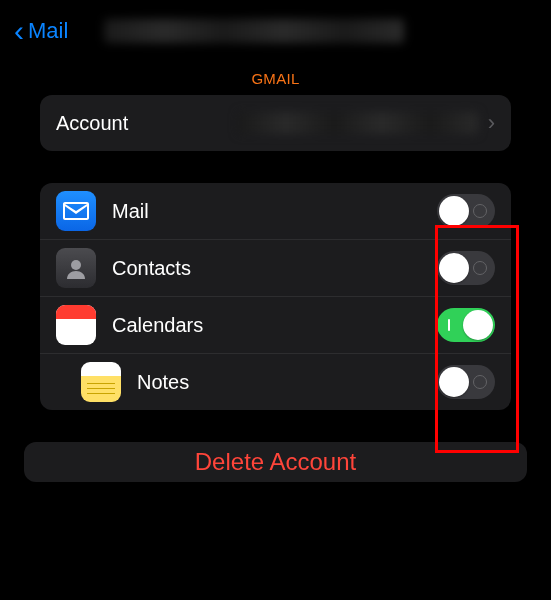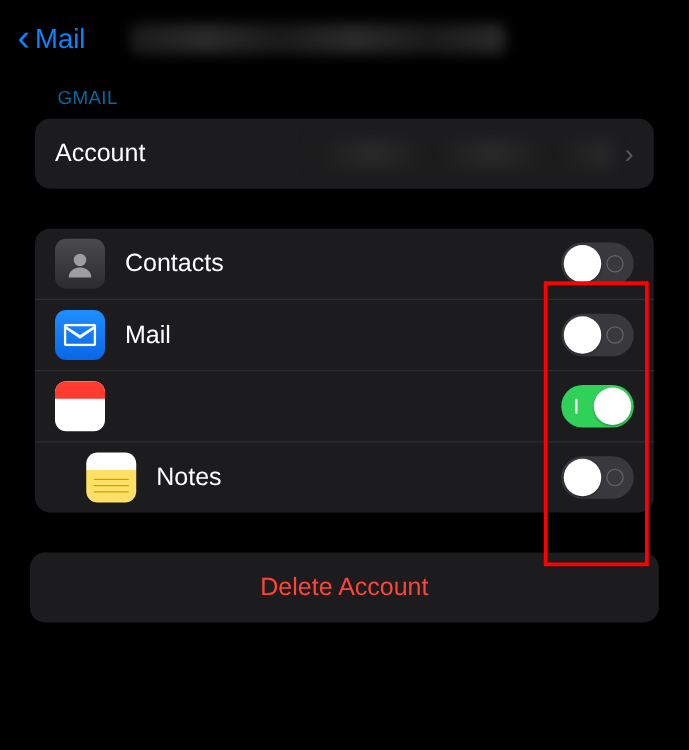--- a/index.html
+++ b/index.html
@@ -34,25 +34,26 @@
   .blur-bar {
     height: 24px;
     border-radius: 4px;
     background: linear-gradient(90deg, #1a1a1a 0%, #2a2a2a 20%, #1a1a1a 40%, #2a2a2a 60%, #1a1a1a 80%, #2a2a2a 100%);
     filter: blur(5px);
   }
   .header .blur-bar { width: 300px; }
   .section-label {
     padding: 0 46px 8px;
     font-size: 15px;
-    color: #0369a1;
+    color: #f97316;
     letter-spacing: 0.3px;
+    text-align: center;
   }
   .group {
-    margin: 0 28px;
+    margin: 0 40px;
     background: #1c1c1e;
     border-radius: 12px;
     overflow: hidden;
   }
   .row {
     display: flex;
     align-items: center;
     min-height: 56px;
     padding: 8px 16px;
     border-bottom: 0.5px solid #2d2d2f;
@@ -112,25 +113,25 @@
     right: 32px;
     top: 225px;
     width: 84px;
     height: 228px;
   }
   .spacer { height: 32px; }
   .delete-btn {
     margin: 0 24px;
     background: #1c1c1e;
     border-radius: 12px;
-    height: 56px;
+    height: 40px;
     display: flex;
     align-items: center;
     justify-content: center;
-    font-size: 20px;
+    font-size: 24px;
     color: #ff453a;
     cursor: pointer;
   }
   .mt { margin-top: 6px; }
   .svg-white { fill: #fff; }
 </style>
 </head>
 <body>
 
 <div class="header">
@@ -153,59 +154,60 @@
     </div>
     <span class="chevron-right">›</span>
   </div>
 </div>
 
 <div class="spacer"></div>
 
 <div class="group">
 
   <div class="row">
+    <div class="app-icon mail-icon">
+      <svg width="26" height="18" viewBox="0 0 26 18">
+          <path class="svg-white" d="M2 0h22c1.1 0 2 .9 2 2v14c0 1.1-.9 2-2 2H2c-1.1 0-2-.9-2-2V2C0 .9.9 0 2 0zm0 2 11 7L24 2H2zm22 2.3L13 12 2 4.3V16h22V4.3z"></path>
+        </svg>
+    </div>
+    <span class="row-label">Mail</span>
+    <div style="flex:1"></div>
+    <div class="toggle off">
+        <div class="knob"></div>
+      </div>
+  </div>
+
+  <div class="row">
     <div class="app-icon contacts-icon">
       <svg width="26" height="26" viewBox="0 0 26 26">
           <circle cx="13" cy="10" r="5" fill="#9d9da2"></circle>
           <path d="M4 24c0-5 4-8 9-8s9 3 9 8" fill="#9d9da2"></path>
         </svg>
     </div>
     <span class="row-label">Contacts</span>
     <div style="flex:1"></div>
     <div class="toggle off">
         <div class="knob"></div>
       </div>
   </div>
 
   <div class="row">
-    <div class="app-icon mail-icon">
-      <svg width="26" height="18" viewBox="0 0 26 18">
-          <path class="svg-white" d="M2 0h22c1.1 0 2 .9 2 2v14c0 1.1-.9 2-2 2H2c-1.1 0-2-.9-2-2V2C0 .9.9 0 2 0zm0 2 11 7L24 2H2zm22 2.3L13 12 2 4.3V16h22V4.3z"></path>
-        </svg>
-    </div>
-    <span class="row-label">Mail</span>
-    <div style="flex:1"></div>
-    <div class="toggle off">
-        <div class="knob"></div>
-      </div>
-  </div>
-
-  <div class="row">
     <div class="app-icon calendars-icon">
       <div class="cal-top"></div>
       <div class="cal-body">
         <div class="cal-dots">
             <span></span>
             <span></span>
             <span></span>
             <span></span>
             <span></span>
           </div>
       </div>
     </div>
+    <span class="row-label">Calendars</span>
     <div style="flex:1"></div>
     <div class="toggle on">
         <div class="knob"></div>
       </div>
   </div>
 
   <div class="row">
     <div class="app-icon notes-icon">
       <div class="notes-lines">
           <div></div>

